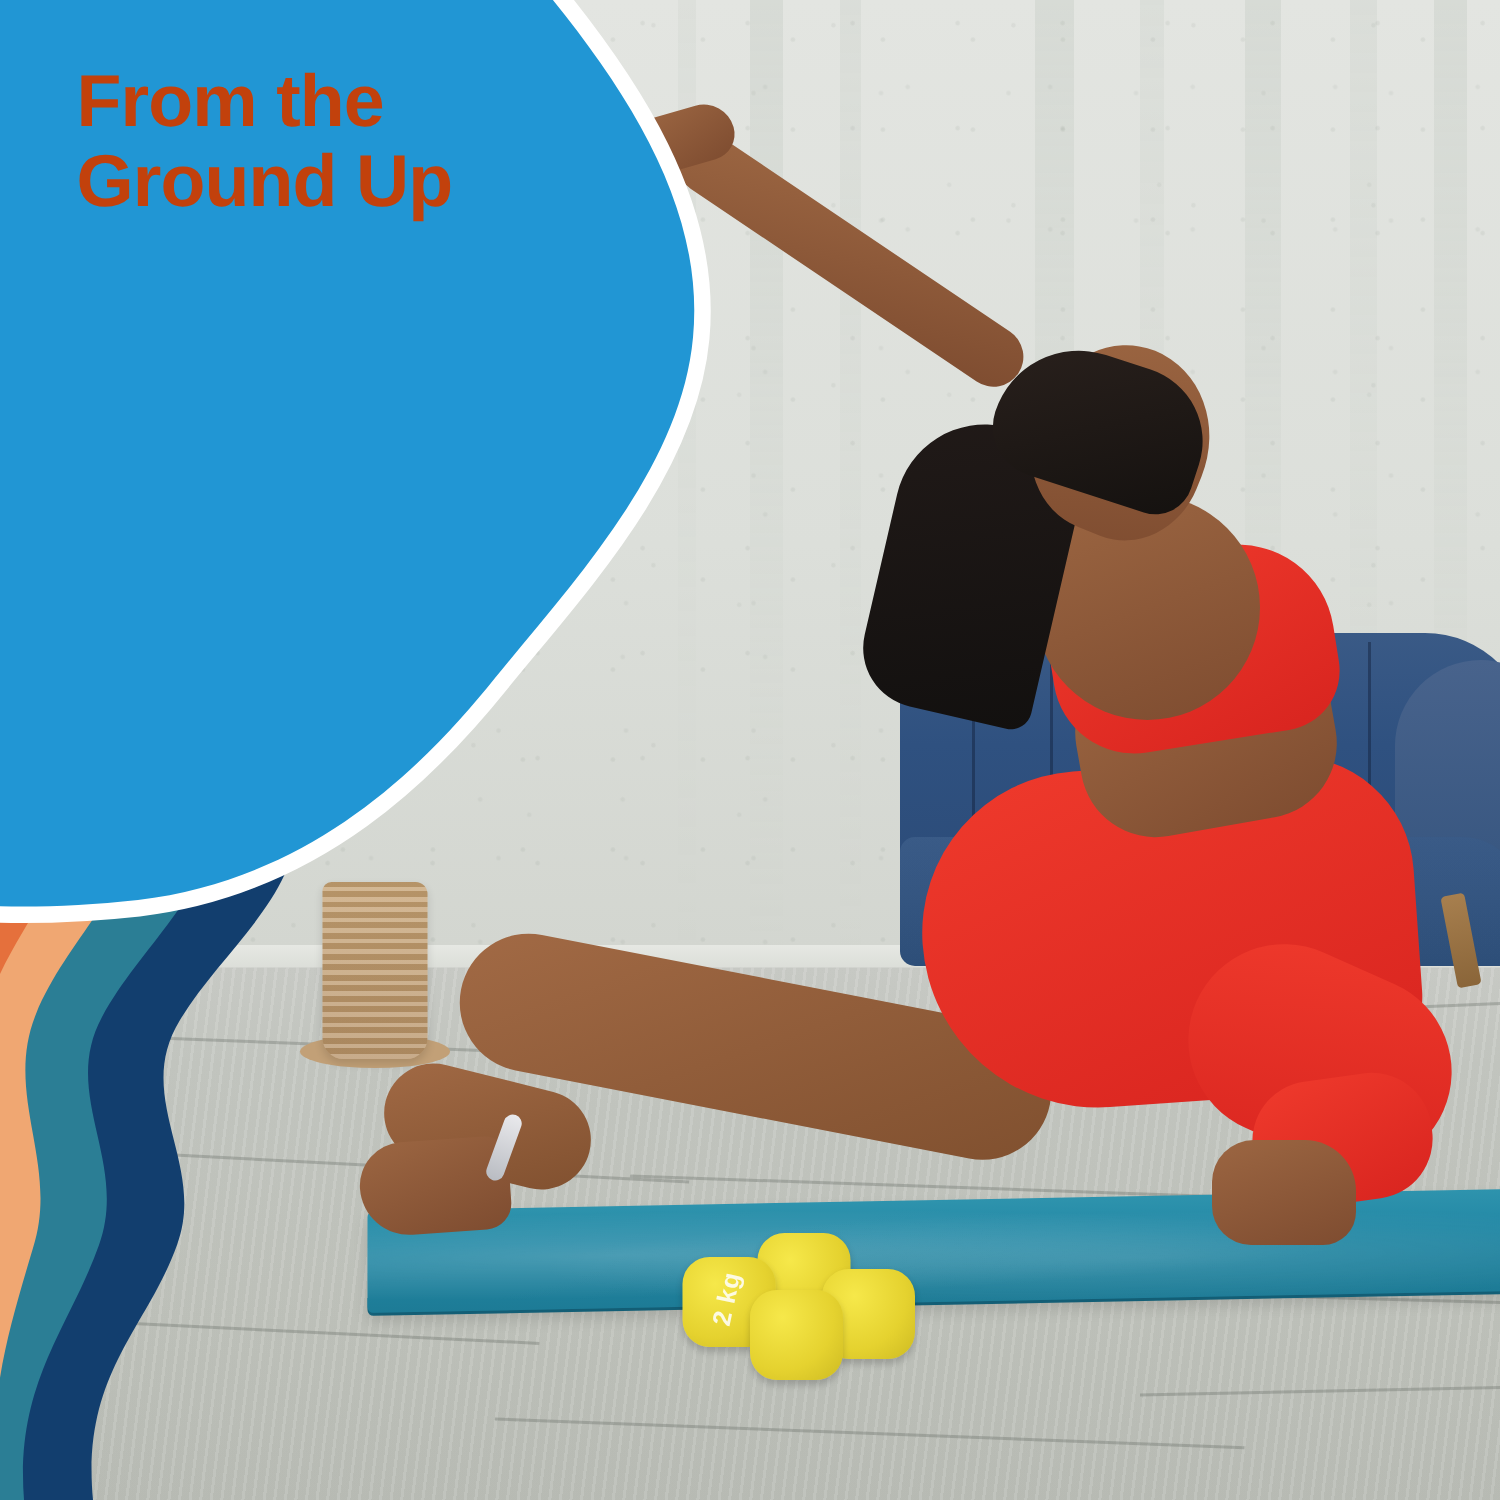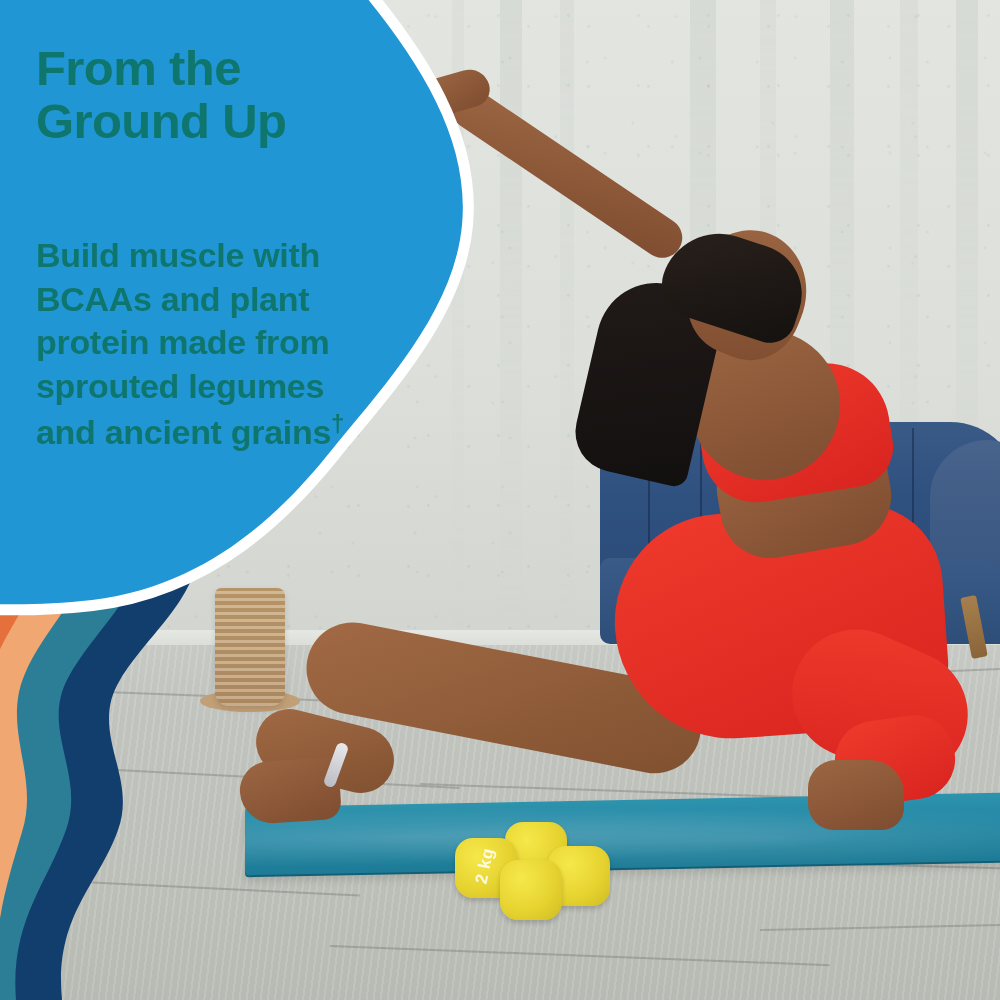--- a/index.html
+++ b/index.html
@@ -214,22 +214,22 @@
     border-radius:6px; transform:rotate(20deg);
   }
 
   
   .wave { position:absolute; left:0; bottom:0; width:300px; height:470px; }
 
   
   .blob { position:absolute; left:0; top:0; width:520px; height:640px; }
 
   .copy {
-    position:absolute; left:36px; top:42px; width:360px;
-    color:#0f766e;
+    position:absolute; left:51px; top:42px; width:360px;
+    color:#c2410c;
   }
   .headline{
     font-size:49px; line-height:1.08; font-weight:bold;
     letter-spacing:-.6px; white-space:pre-line;
   }
   .subcopy{
     margin-top:42px;
     font-size:34px; line-height:1.29; font-weight:bold;
     letter-spacing:-.3px; white-space:pre-line;
   }
@@ -326,22 +326,15 @@
   </svg>
 
   <svg class="blob" viewBox="0 0 520 640" preserveAspectRatio="none">
     <path fill="none" stroke="#ffffff" stroke-width="22" d="M352,-20 C420,60 470,140 462,225 C454,312 382,388 330,452 C285,508 210,586 92,600 C20,608 -40,604 -80,596"></path>
     <path fill="#2196d4" d="M352,-20 C420,60 470,140 462,225 C454,312 382,388 330,452 C285,508 210,586 92,600 C20,608 -40,604 -80,596 L-80,-20 Z"></path>
   </svg>
 
   <div class="copy">
     <div class="headline">From the
 Ground Up</div>
-    <div class="subcopy">
-      <span>Build muscle with
-BCAAs and plant
-protein made from
-sprouted legumes
-and ancient grains</span><span class="dagger">†</span>
-    </div>
   </div>
 
 </div>
 
 </body></html>

